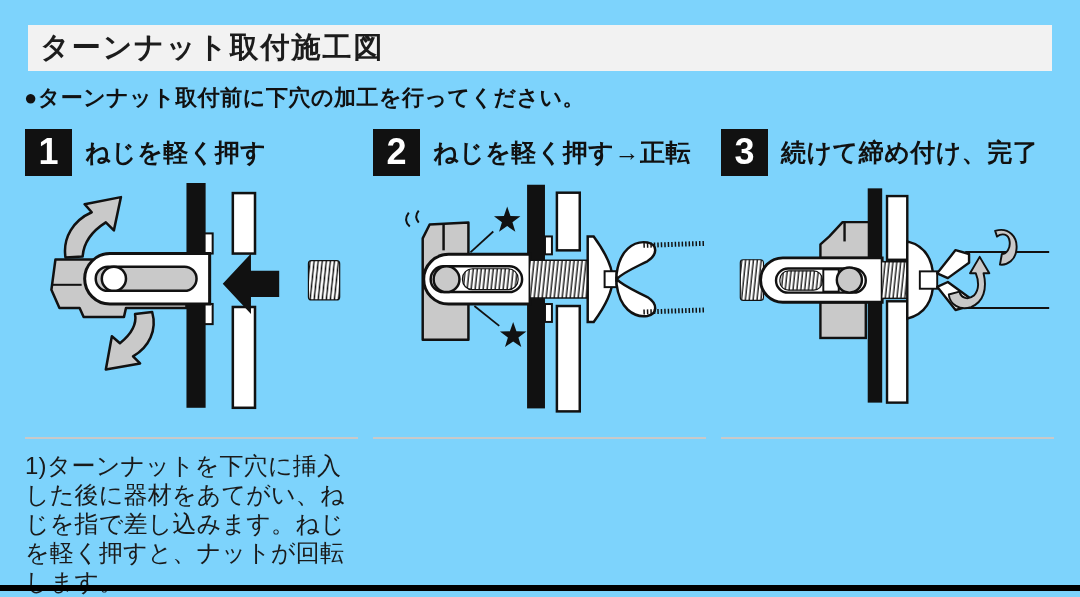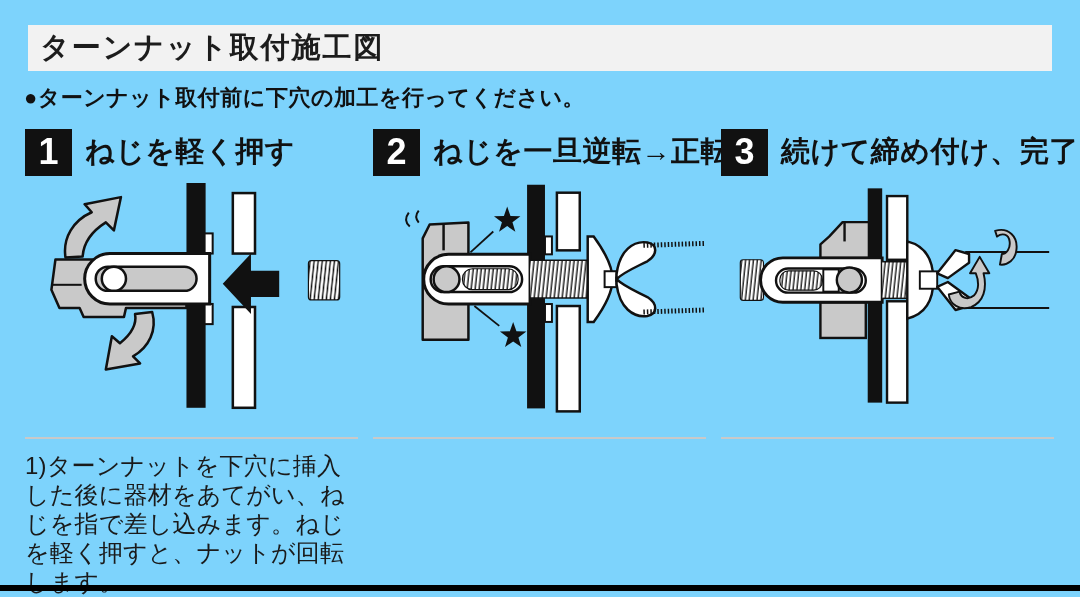--- a/index.html
+++ b/index.html
@@ -21,21 +21,21 @@
     position:absolute; left:25px; top:127px; width:1030px;
     display:flex; gap:15px;
   }
   .col { width:333px; display:flex; flex-direction:column; }
   .step-header { display:flex; align-items:center; gap:13px; height:50px; }
   .badge {
     width:47px; height:47px; background:#111; color:#fff; flex:0 0 47px;
     display:flex; align-items:center; justify-content:center;
     font-size:36px; font-weight:bold;
   }
-  .step-title { font-size:29px; font-weight:bold; color:#111; letter-spacing:0.5px; white-space:nowrap; }
+  .step-title { font-size:25px; font-weight:bold; color:#111; letter-spacing:0.5px; white-space:nowrap; }
   .illustration { height:252px; margin-top:6px; }
   .illustration svg { width:100%; height:100%; display:block; }
   .divider { border:none; border-top:2px solid #c9c9c9; margin:2px 0 12px 0; }
   .desc { font-size:24px; line-height:29px; color:#1a1a1a; letter-spacing:0.2px; }
   .bottom-bar { position:absolute; left:0; top:585px; width:1080px; height:6px; background:#000; }
 </style>
 </head>
 <body>
 
 <div class="page">
@@ -93,21 +93,21 @@
           </g>
         </svg>
       </div>
       <hr class="divider">
       <p class="desc">1)ターンナットを下穴に挿入した後に器材をあてがい、ねじを指で差し込みます。ねじを軽く押すと、ナットが回転します。</p>
     </section>
 
     <section class="col">
       <div class="step-header">
         <span class="badge">2</span>
-        <span class="step-title">ねじを一旦逆転→正転</span>
+        <span class="step-title">ねじを軽く押す→正転</span>
       </div>
       <div class="illustration">
         <svg viewBox="0 0 335 250">
           <defs>
             <pattern id="h2" width="4" height="10" patternUnits="userSpaceOnUse" patternTransform="rotate(6)">
               <rect width="4" height="10" fill="#fff"></rect>
               <line x1="1.2" y1="0" x2="1.2" y2="10" stroke="#111" stroke-width="1.4"></line>
             </pattern>
           </defs>
           <g>

